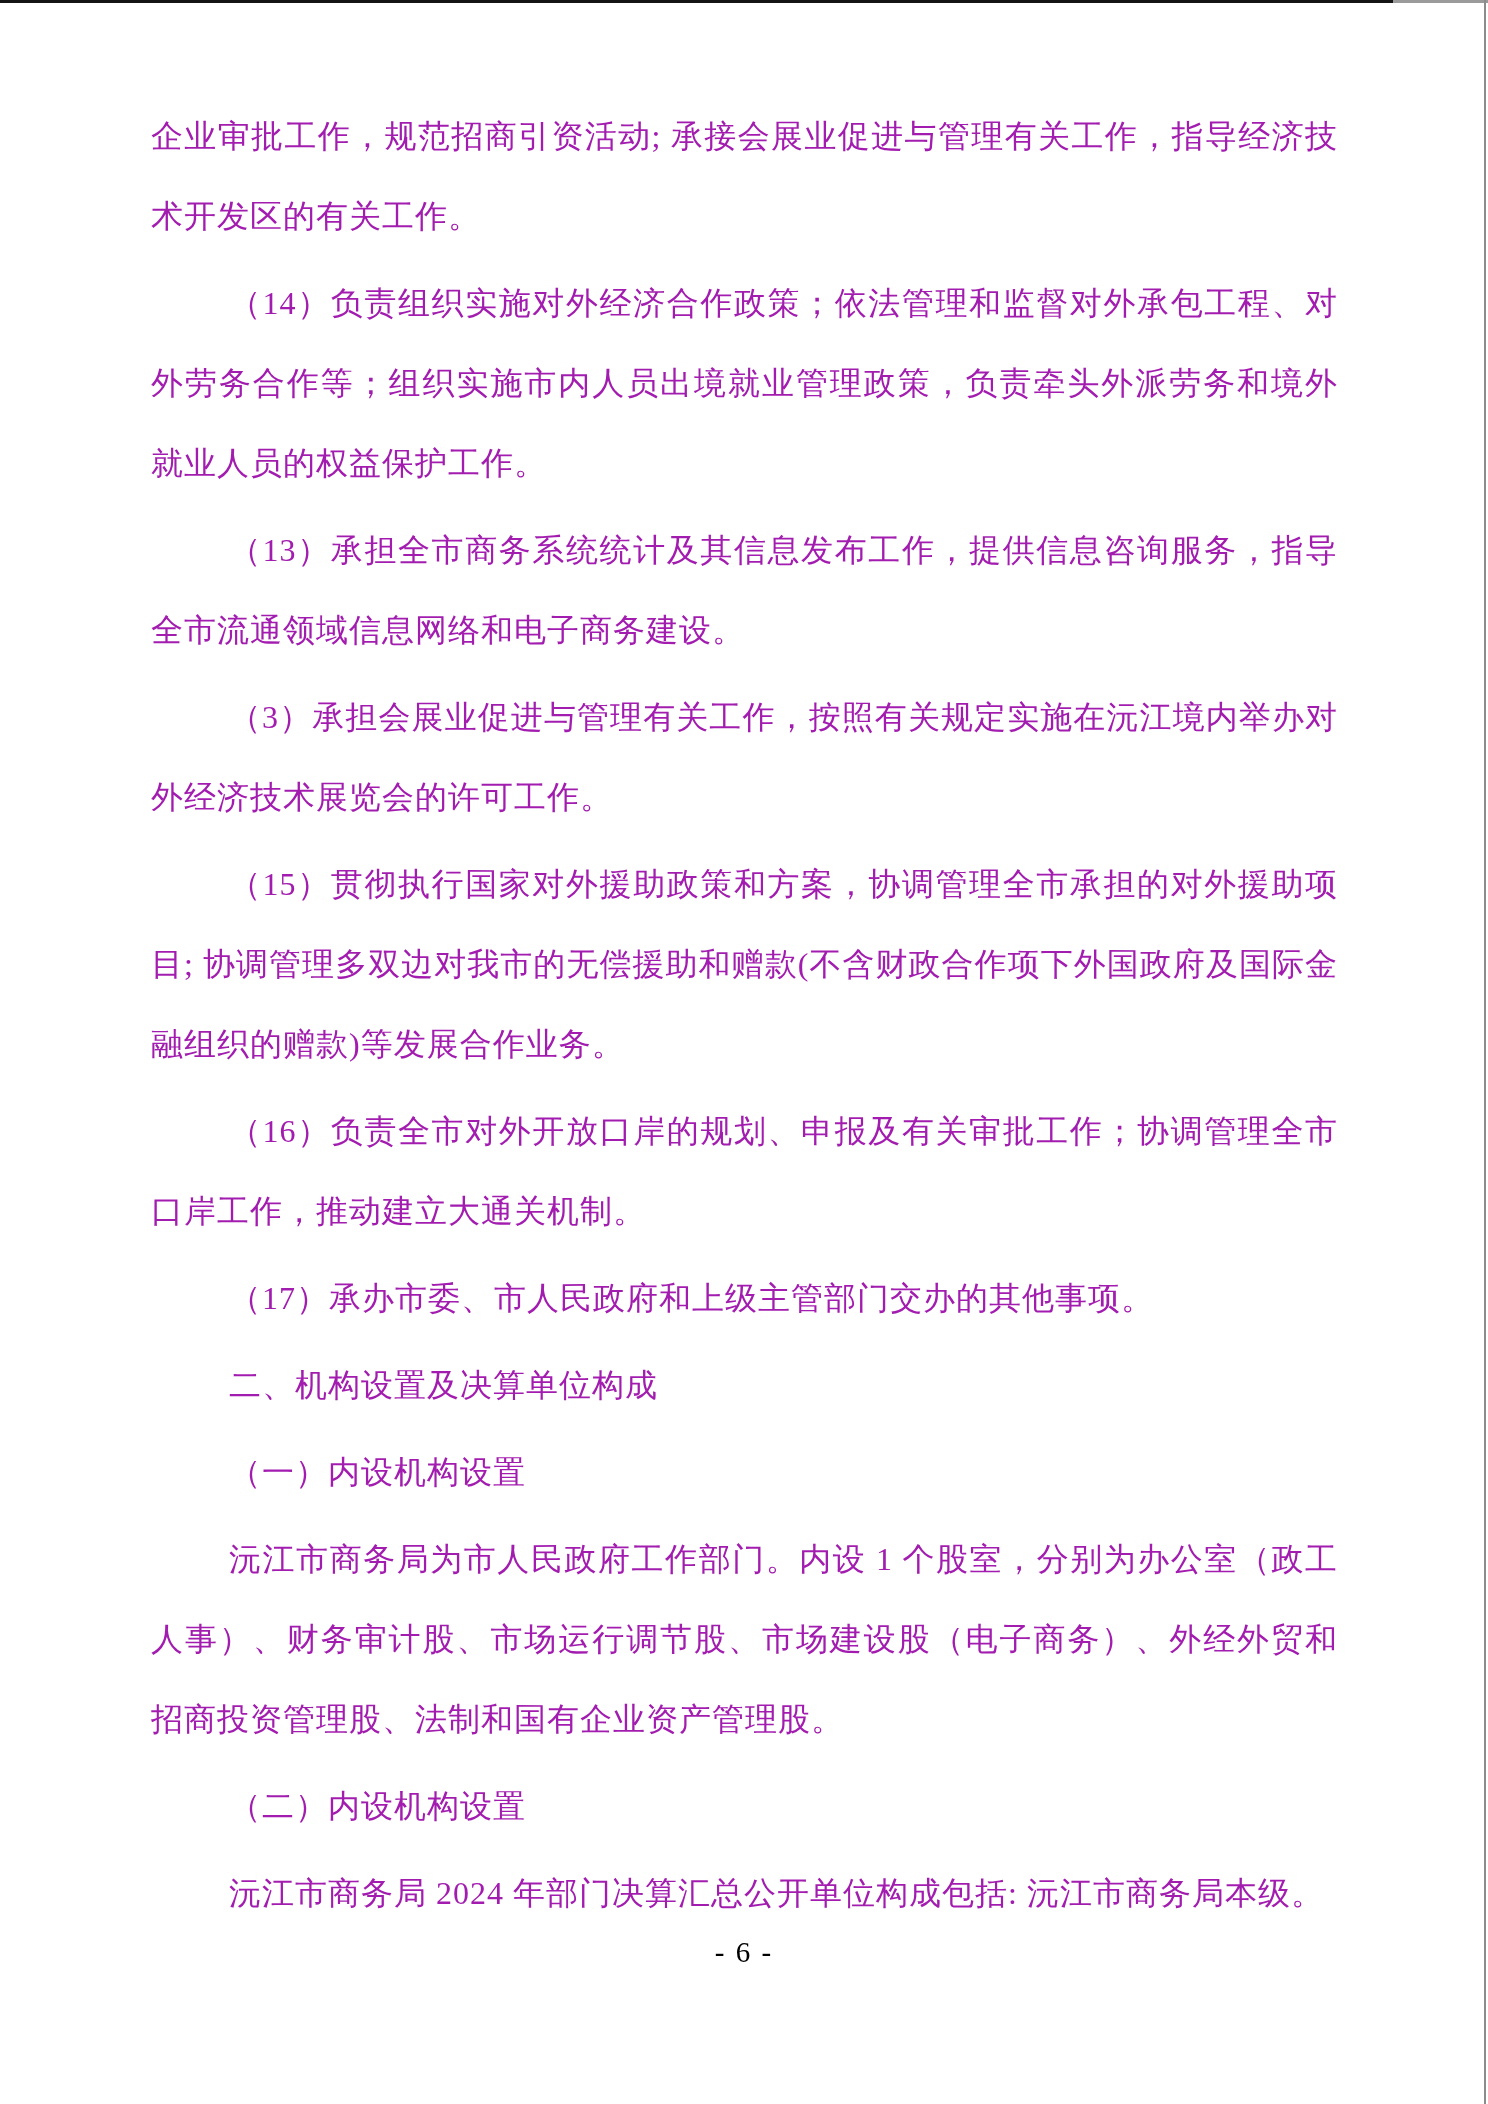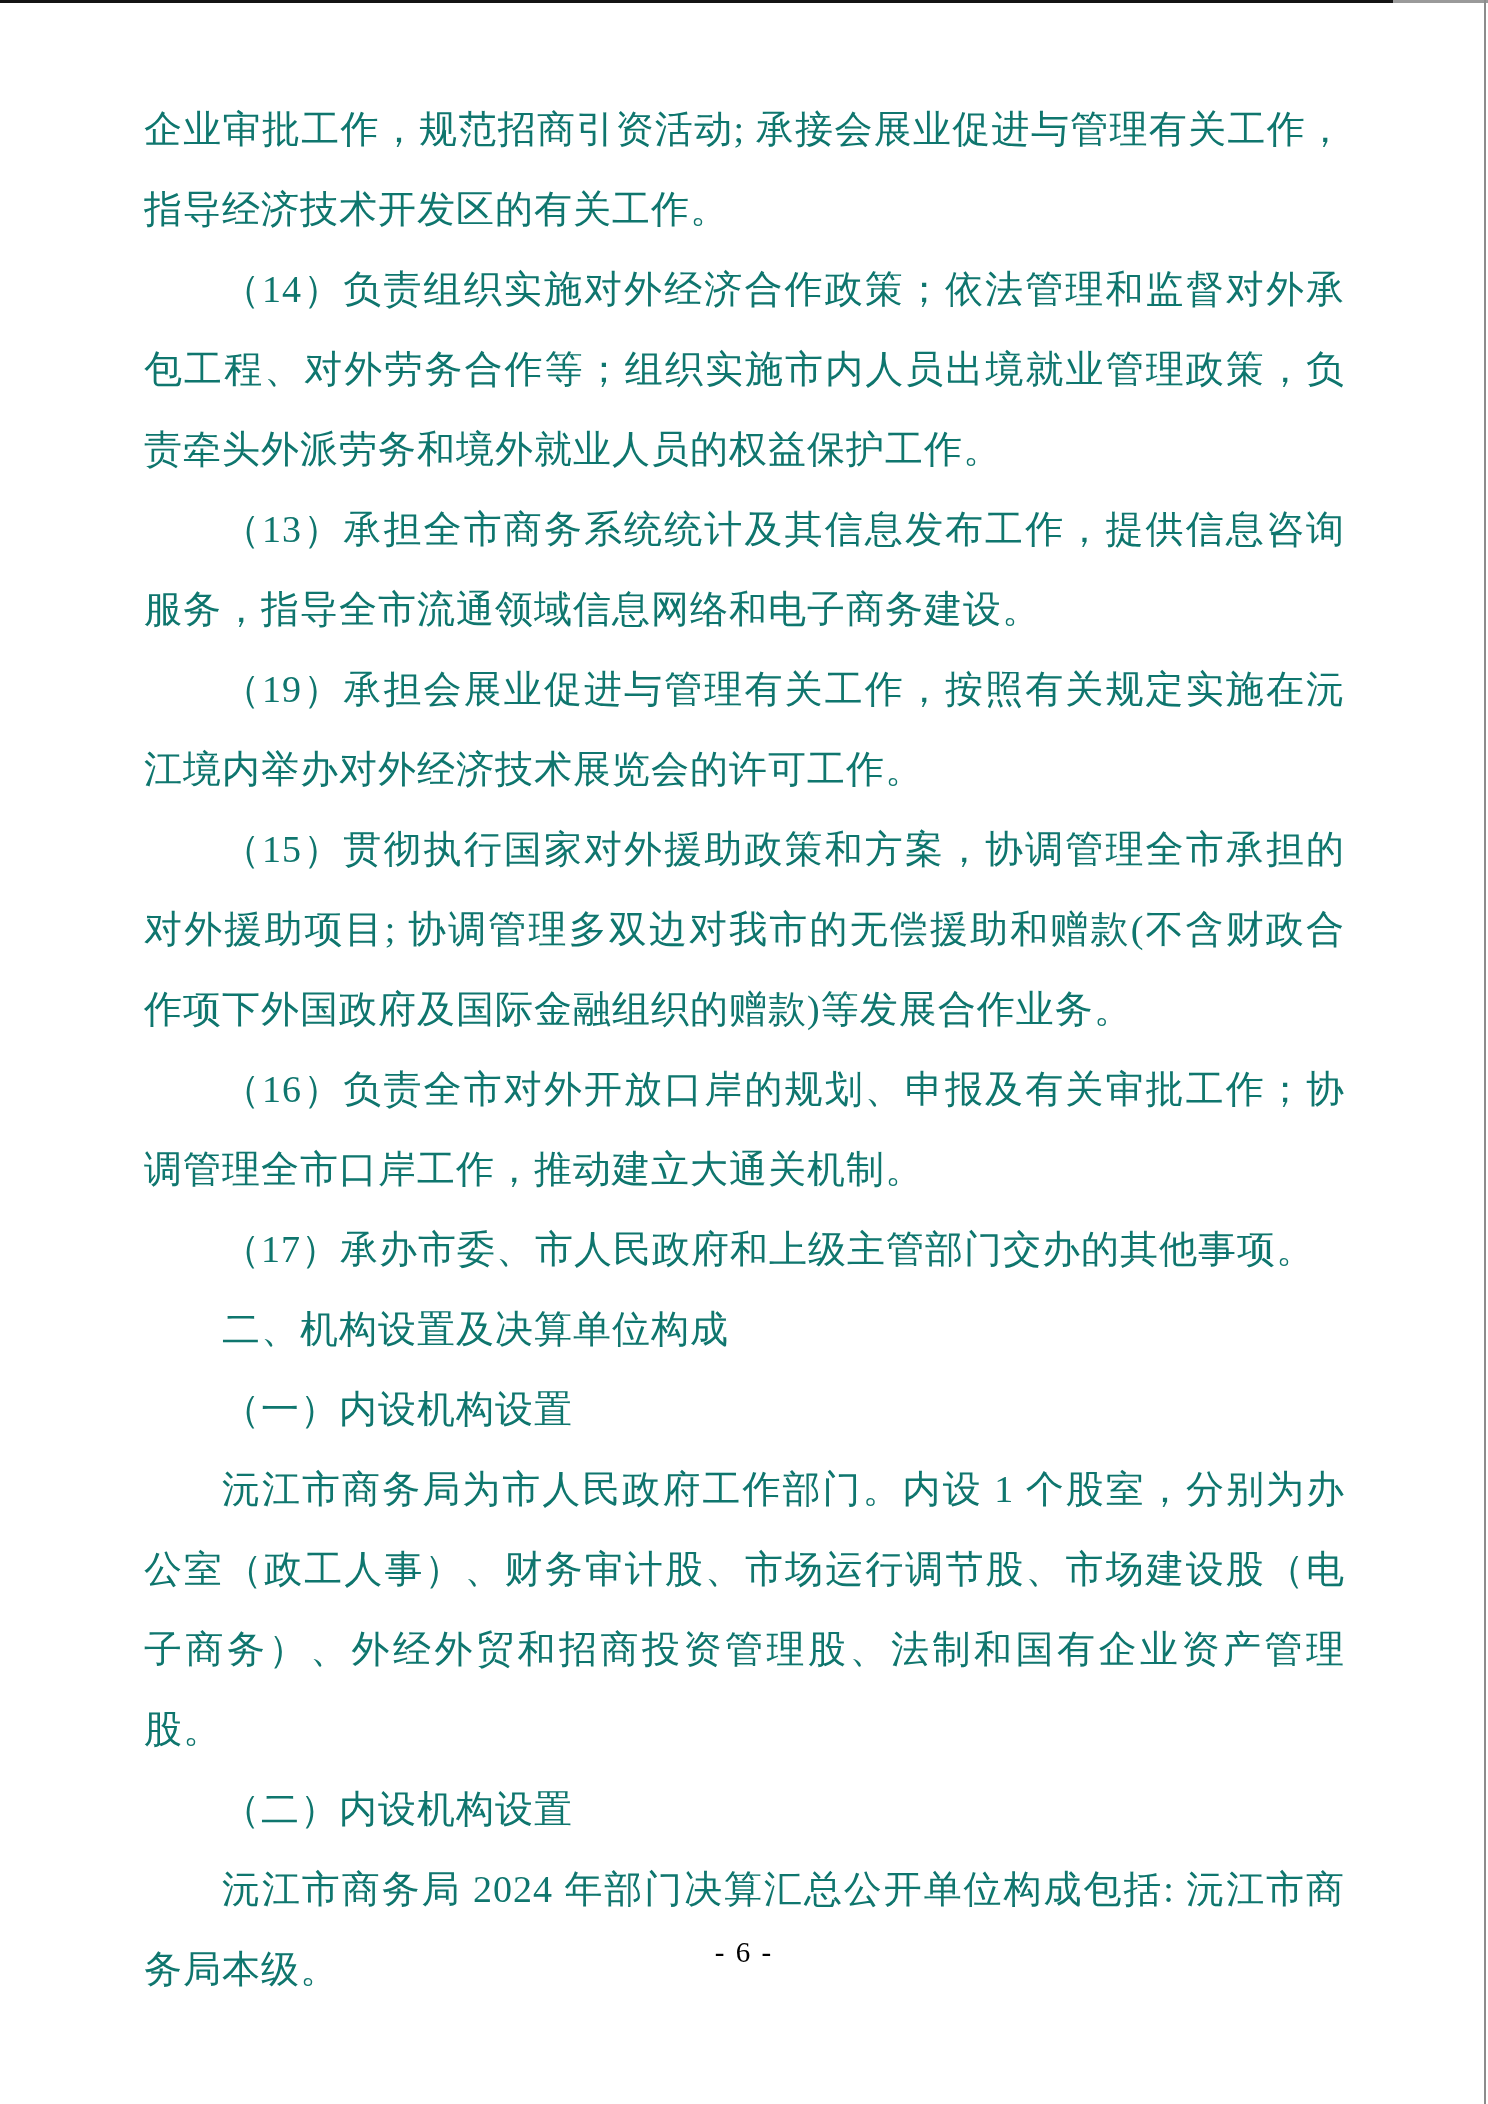--- a/index.html
+++ b/index.html
@@ -33,26 +33,26 @@
     width: 2px; height: 100%;
     background: #8c8c8c;
   }
   .content {
     position: absolute;
     left: 144px;
     top: 89px;
     width: 1201px;
   }
   .para {
-    margin: 0;
-    font-size: 38px;
+    margin: 7px;
+    font-size: 32px;
     line-height: 80px;
     letter-spacing: 1px;
     text-align: justify;
-    color: #0f766e;
+    color: #a21caf;
   }
   .indent { text-indent: 78px; }
   .bold { font-weight: 400; }
   .page-footer {
     position: absolute;
     top: 1936px;
     left: 0;
     width: 100%;
     text-align: center;
     font-size: 29px;
@@ -65,21 +65,21 @@
 
 <div class="page">
 
   <div class="top-rule"></div>
   <div class="right-rule"></div>
 
   <main class="content">
     <p class="para">企业审批工作，规范招商引资活动; 承接会展业促进与管理有关工作，指导经济技术开发区的有关工作。</p>
     <p class="para indent">（14）负责组织实施对外经济合作政策；依法管理和监督对外承包工程、对外劳务合作等；组织实施市内人员出境就业管理政策，负责牵头外派劳务和境外就业人员的权益保护工作。</p>
     <p class="para indent">（13）承担全市商务系统统计及其信息发布工作，提供信息咨询服务，指导全市流通领域信息网络和电子商务建设。</p>
-    <p class="para indent">（19）承担会展业促进与管理有关工作，按照有关规定实施在沅江境内举办对外经济技术展览会的许可工作。</p>
+    <p class="para indent">（3）承担会展业促进与管理有关工作，按照有关规定实施在沅江境内举办对外经济技术展览会的许可工作。</p>
     <p class="para indent">（15）贯彻执行国家对外援助政策和方案，协调管理全市承担的对外援助项目; 协调管理多双边对我市的无偿援助和赠款(不含财政合作项下外国政府及国际金融组织的赠款)等发展合作业务。</p>
     <p class="para indent">（16）负责全市对外开放口岸的规划、申报及有关审批工作；协调管理全市口岸工作，推动建立大通关机制。</p>
     <p class="para indent">（17）承办市委、市人民政府和上级主管部门交办的其他事项。</p>
     <p class="para indent bold">二、机构设置及决算单位构成</p>
     <p class="para indent">（一）内设机构设置</p>
     <p class="para indent">沅江市商务局为市人民政府工作部门。内设 1 个股室，分别为办公室（政工人事）、财务审计股、市场运行调节股、市场建设股（电子商务）、外经外贸和招商投资管理股、法制和国有企业资产管理股。</p>
     <p class="para indent">（二）内设机构设置</p>
     <p class="para indent">沅江市商务局 2024 年部门决算汇总公开单位构成包括: 沅江市商务局本级。</p>
   </main>
 

